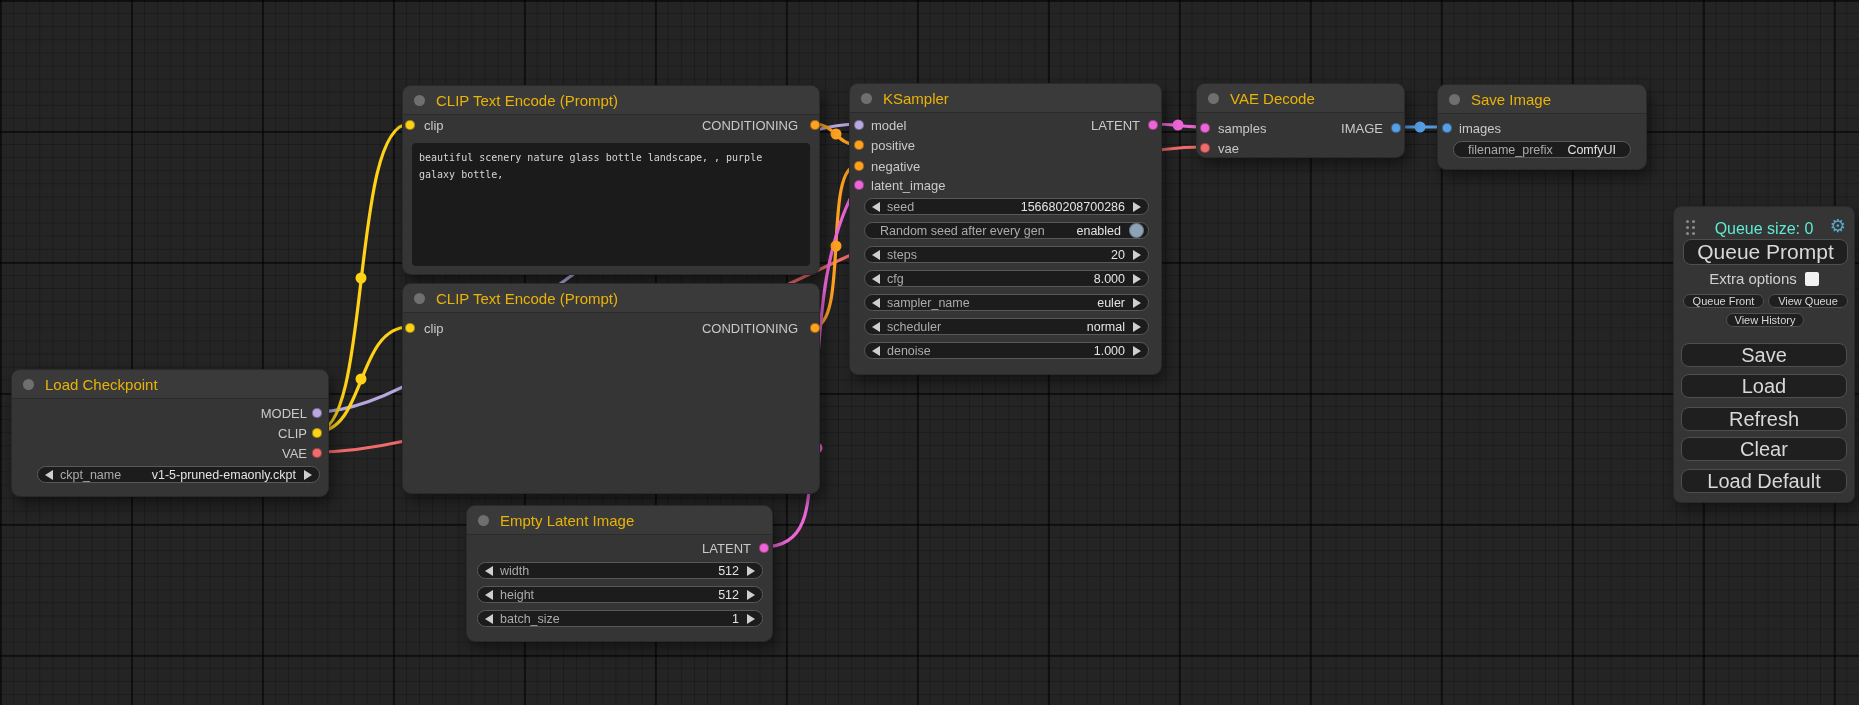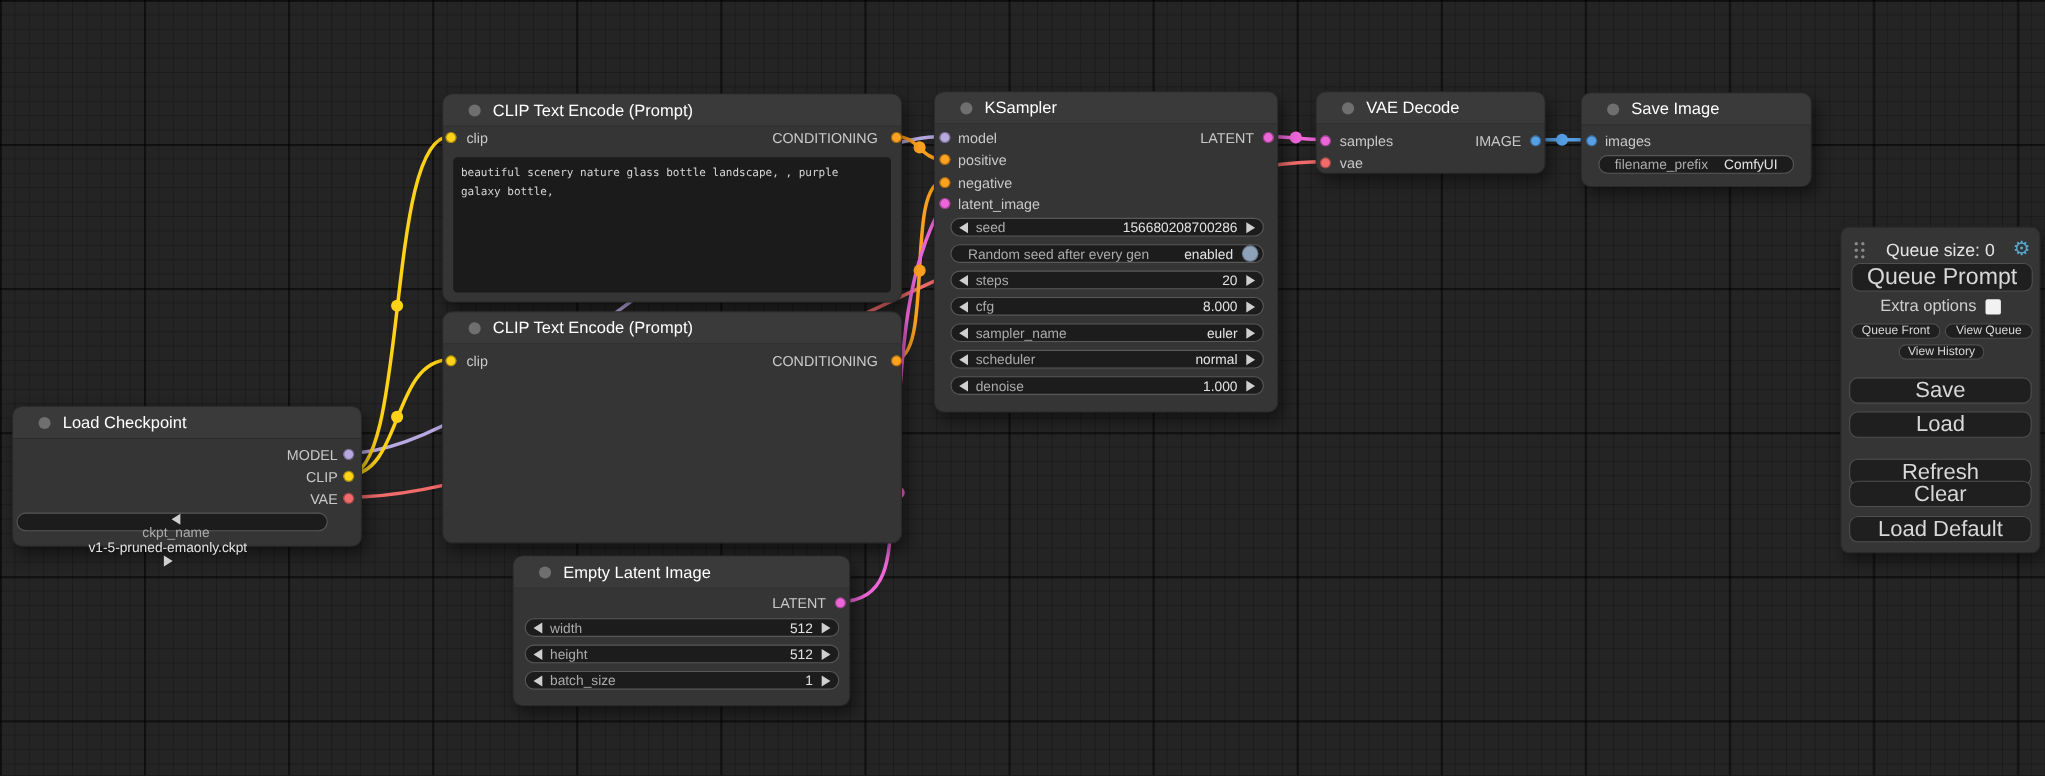--- a/index.html
+++ b/index.html
@@ -17,22 +17,22 @@
   .wires{position:absolute;left:0;top:0;z-index:1;}
   .wires path{fill:none;stroke-width:3.2px;stroke-linecap:round;}
   .node{
     position:absolute;z-index:2;background:#353535;
     border:1px solid #2a2a2a;border-radius:9px;
     box-shadow:4px 7px 14px rgba(0,0,0,0.45);
   }
   .node-title{
     position:absolute;top:0;left:0;right:0;height:28px;
     background:#3a3a3a;border-radius:8px 8px 0 0;border-bottom:1px solid #2b2b2b;
-    display:flex;align-items:center;gap:11px;padding-left:23px;
-    color:#ffffff;font-size:15px;white-space:nowrap;overflow:hidden;
+    display:flex;align-items:center;gap:11px;padding-left:11px;
+    color:#eab308;font-size:15px;white-space:nowrap;overflow:hidden;
   }
   .collapse-dot{width:11px;height:11px;border-radius:50%;background:#6f6f6f;flex:none;}
   .slot{position:absolute;height:20px;display:flex;align-items:center;
     color:#c9c9c9;font-size:13px;white-space:nowrap;}
   .slot.in{left:0;padding-left:21px;}
   .slot.out{right:0;padding-right:21px;justify-content:flex-end;}
   .port{position:absolute;width:10px;height:10px;border-radius:50%;top:5px;
     box-shadow:inset 0 0 0 1px rgba(0,0,0,0.35);}
   .pill{
     position:absolute;height:17px;background:#1c1c1c;border:1px solid #585858;
@@ -58,21 +58,21 @@
     box-shadow:4px 7px 14px rgba(0,0,0,0.45);
   }
   .qbtn{
     position:absolute;background:#1f1f1f;border:1px solid #4f4f4f;
     color:#d8d8d8;display:flex;align-items:center;justify-content:center;
     box-sizing:border-box;white-space:nowrap;
   }
   .qbtn.big{border-radius:8px;font-size:20px;}
   .qbtn.small{border-radius:10px;font-size:11px;}
   .queue-size{position:absolute;top:13px;left:0;right:0;text-align:center;
-    color:#e5e5e5;font-size:16px;}
+    color:#5eead4;font-size:16px;}
   .gear{position:absolute;top:10px;right:8px;font-size:18px;color:#58A8CC;line-height:1;}
   .drag-handle{position:absolute;left:12px;top:13px;width:3px;height:3px;border-radius:50%;
     background:#8a8a8a;box-shadow:6px 0 0 #8a8a8a,0 6px 0 #8a8a8a,6px 6px 0 #8a8a8a,
     0 12px 0 #8a8a8a,6px 12px 0 #8a8a8a;}
   .extra-row{position:absolute;top:63px;left:0;right:0;display:flex;
     align-items:center;justify-content:center;gap:8px;color:#cfcfcf;font-size:15px;}
   .checkbox{width:14px;height:14px;background:#f2f2f2;border-radius:2px;}
 </style>
 </head>
 <body>
@@ -108,21 +108,21 @@
       <span class="port" style="right:6px;background:#B8A8E0;"></span>
     </div>
     <div class="slot out" style="top:53px;right:0;">
       <span>CLIP</span>
       <span class="port" style="right:6px;background:#FDD217;"></span>
     </div>
     <div class="slot out" style="top:73px;right:0;">
       <span>VAE</span>
       <span class="port" style="right:6px;background:#F26B6B;"></span>
     </div>
-    <div class="pill" style="left:3px;top:96px;width:283px;flex-direction:column;">
+    <div class="pill" style="left:25px;top:96px;width:283px;">
       <span class="arrow-l"></span>
       <span class="w-label">ckpt_name</span>
       <span class="w-value">v1-5-pruned-emaonly.ckpt</span>
       <span class="arrow-r"></span>
     </div>
   </div>
 
   <div class="node" style="left:402px;top:85px;width:416px;height:188px;">
     <div class="node-title">
       <span class="collapse-dot"></span>
@@ -297,18 +297,18 @@
       <span>Extra options</span>
       <span class="checkbox"></span>
     </div>
 
     <div class="qbtn small" style="left:9px;top:87px;width:81px;height:14px;">Queue Front</div>
     <div class="qbtn small" style="left:94px;top:87px;width:80px;height:14px;">View Queue</div>
     <div class="qbtn small" style="left:52px;top:106px;width:78px;height:14px;">View History</div>
 
     <div class="qbtn big" style="left:7px;top:136px;width:166px;height:24px;">Save</div>
     <div class="qbtn big" style="left:7px;top:167px;width:166px;height:24px;">Load</div>
-    <div class="qbtn big" style="left:7px;top:210px;width:166px;height:24px;">Refresh</div>
+    <div class="qbtn big" style="left:7px;top:200px;width:166px;height:24px;">Refresh</div>
     <div class="qbtn big" style="left:7px;top:230px;width:166px;height:24px;">Clear</div>
     <div class="qbtn big" style="left:7px;top:262px;width:166px;height:24px;">Load Default</div>
   </div>
 
 </div>
 
 </body></html>

